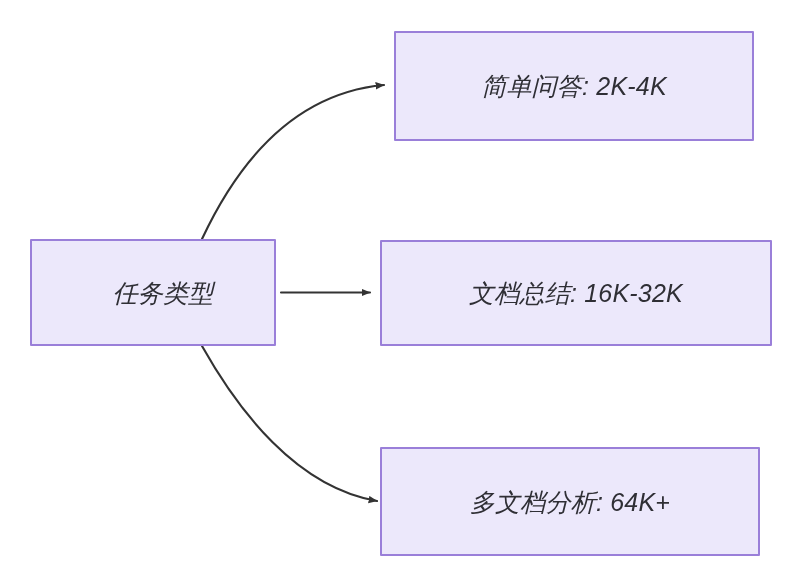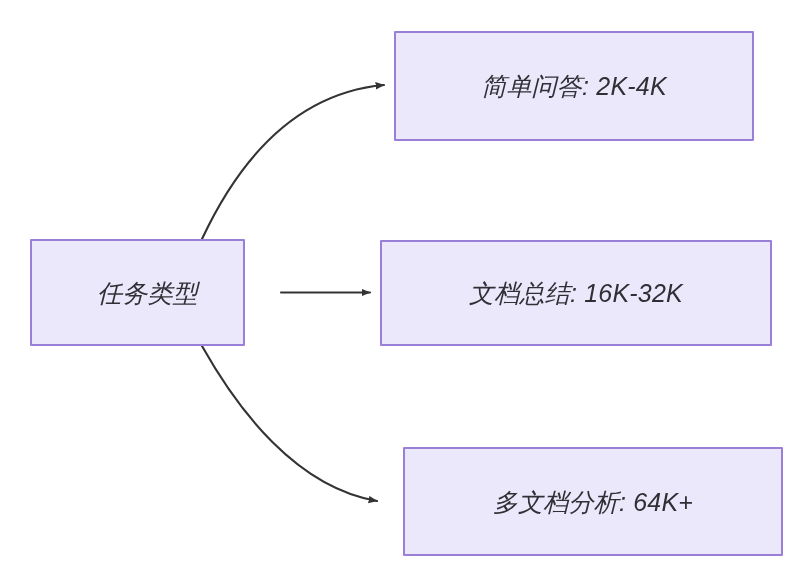--- a/index.html
+++ b/index.html
@@ -43,40 +43,40 @@
     user-select: none;
     font-style: italic;
   }
   .node-label {
     display: block;
   }
   
   #node-root {
     left: 30px;
     top: 239px;
-    width: 215px;
+    width: 246px;
     height: 107px;
     padding-left: 20px;
   }
   
   #node-simple-qa {
     left: 394px;
     top: 31px;
     width: 360px;
     height: 110px;
   }
   #node-doc-summary {
     left: 380px;
     top: 240px;
     width: 392px;
     height: 106px;
     align-items: center;
   }
   #node-multidoc-analysis {
-    left: 403px;
+    left: 380px;
     top: 447px;
     width: 380px;
     height: 109px;
   }
 </style>
 </head>
 <body>
 
 <div id="canvas">
 

